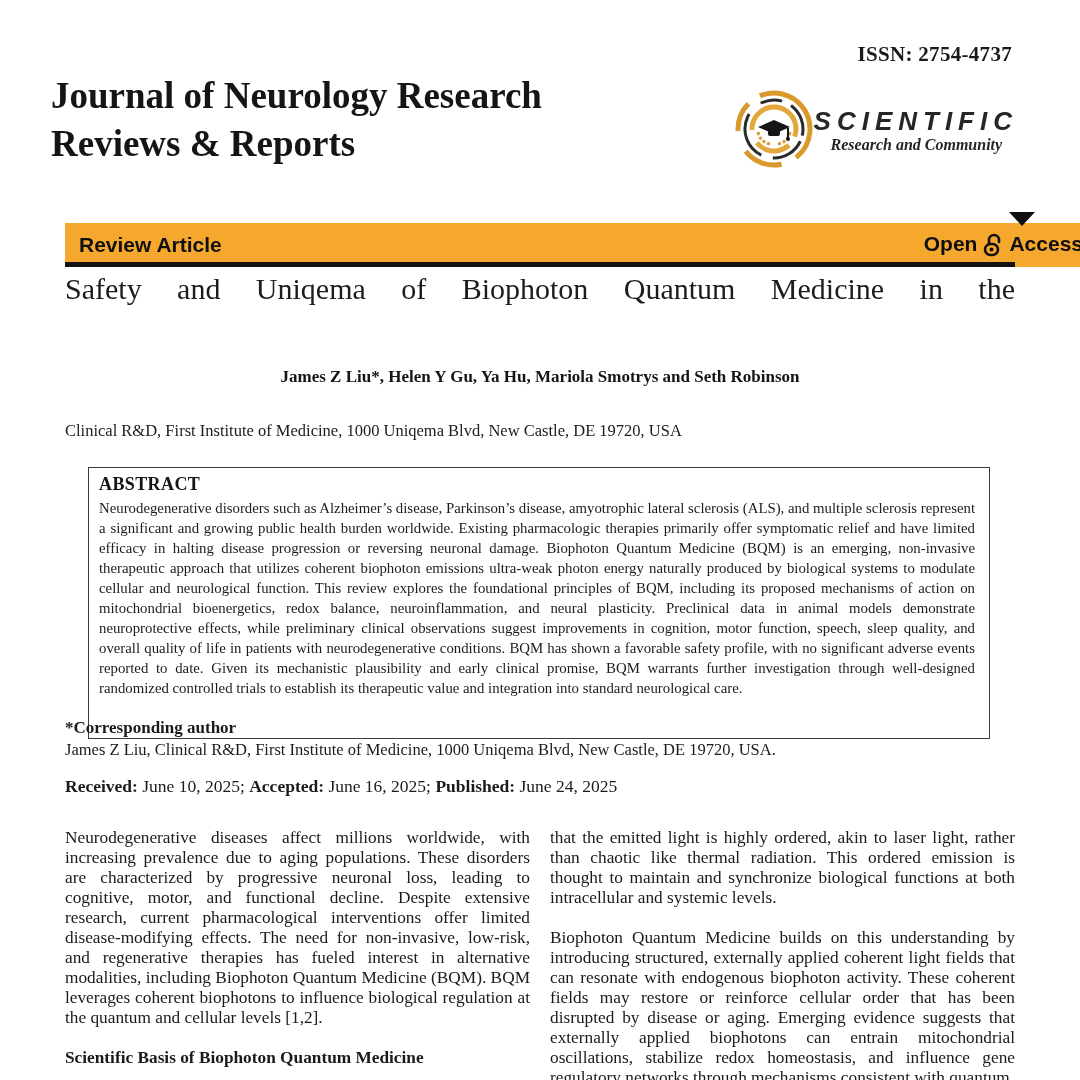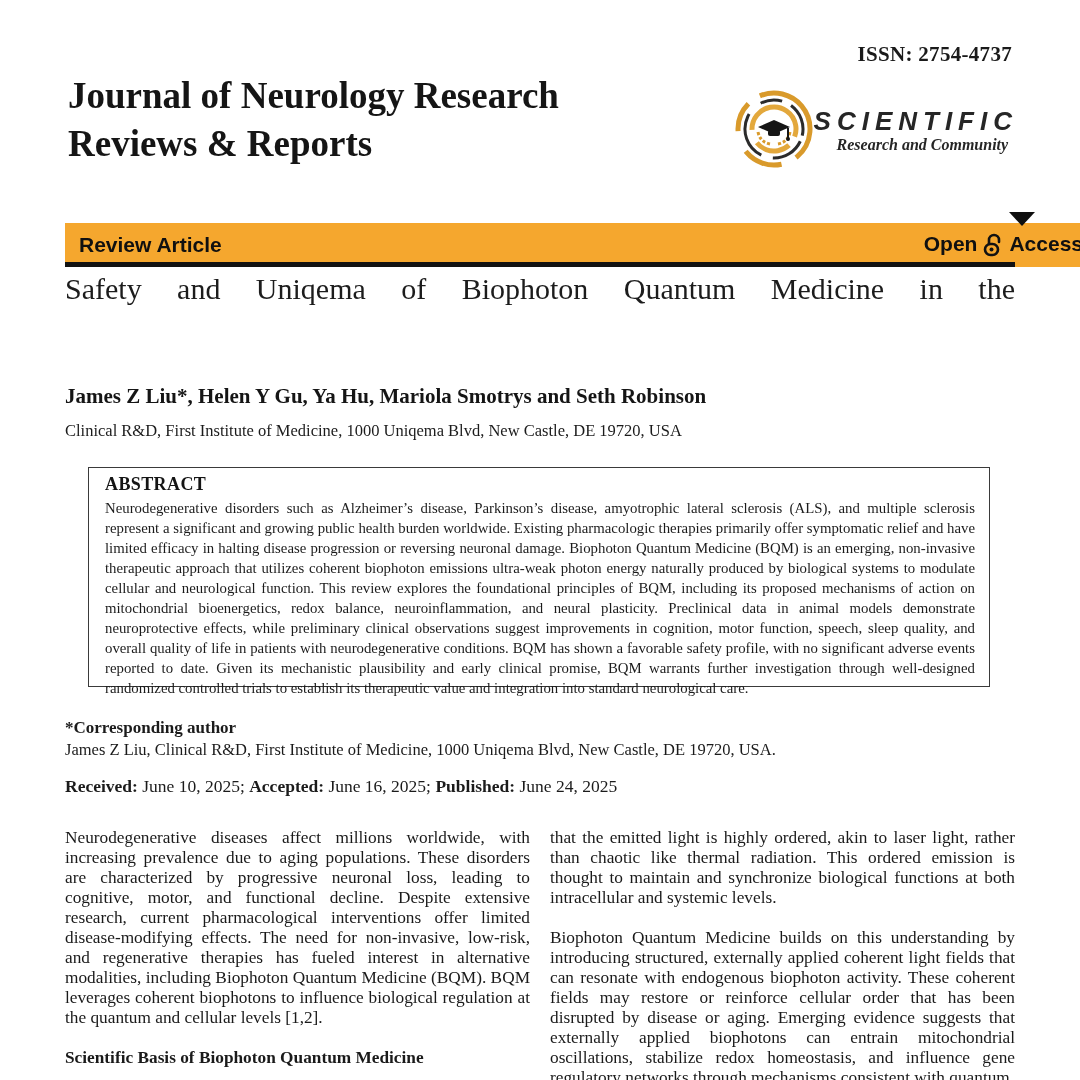--- a/index.html
+++ b/index.html
@@ -8,35 +8,35 @@
     position:relative; width:1080px; height:1080px; background:#ffffff;
     overflow:hidden; color:#1b1b1b;
     font-family:"Liberation Serif", serif;
   }
   
   .issn {
     position:absolute; top:42px; right:68px;
     font-size:21px; font-weight:bold; letter-spacing:.3px; color:#1a1a1a;text-align:right;
   }
   .journal-title {
-    position:absolute; top:72px; left:68px; width:620px;
+    position:absolute; top:72px; left:51px; width:620px;
     font-size:37px; line-height:48px; font-weight:bold; color:#151515;
   }
   .logo {
     position:absolute; top:86px; right:62px;
     display:flex; align-items:center;
   }
   .logo-text { margin-left:-6px;font-style:italic; }
   .logo-name {
     font-family:"Liberation Sans", sans-serif; font-weight:bold;
     font-size:26px; letter-spacing:6px; color:#262626; line-height:26px;
   }
   .logo-tagline {
     font-family:"Liberation Serif", serif; font-weight:bold;
-    font-size:16px; color:#262626; margin-left:23px; margin-top:2px;
+    font-size:16px; color:#262626; margin-left:17px; margin-top:2px;
   }
   
   .banner {
     position:absolute; top:223px; left:65px; width:1032px; height:44px;
     background:#F5A72E; display:flex; justify-content:space-between; align-items:center;
     padding:0 14px; font-family:"Liberation Sans", sans-serif;gap:19px;
   }
   .banner-rule {
     position:absolute; top:262px; left:65px; width:950px; height:5px; background:#121212;
   }
@@ -48,31 +48,31 @@
     width:0; height:0; border-left:13px solid transparent; border-right:13px solid transparent;
     border-top:14px solid #0f0f0f;
   }
   
   .article-title {
     position:absolute; top:270px; left:65px; width:950px;
     font-size:30px; line-height:37px; color:#1c1c1c;
   }
   .article-title .l1 { text-align:justify; text-align-last:justify; }
   .authors {
-    position:absolute; top:384px; left:65px; width:950px;
-    font-size:21px; font-weight:bold; color:#151515;
+    position:absolute; top:367px; left:65px; width:950px;
+    font-size:17px; font-weight:bold; color:#151515;text-align:center;
   }
   .affiliation {
     position:absolute; top:421px; left:65px; width:950px;
     font-size:16.5px; color:#1b1b1b;
   }
   
   .abstract-box {
-    position:absolute; top:467px; left:88px; width:902px; height:220px;
-    border:1px solid #3a3a3a; padding:6px 14px 8px 16px;
+    position:absolute; top:467px; left:88px; width:902px; height:272px;
+    border:1px solid #3a3a3a; padding:6px 14px 8px 10px;
   }
   .abstract-heading { font-size:18px; font-weight:bold; letter-spacing:.4px; color:#141414; }
   .abstract-text {
     margin-top:3px; font-size:14.8px; line-height:20px; text-align:justify; color:#1b1b1b;
   }
   
   .corr-label { position:absolute; top:718px; left:65px; font-size:17px; font-weight:bold; }
   .corr-text  { position:absolute; top:740px; left:65px; width:950px; font-size:16.5px; }
   .dates { position:absolute; top:776px; left:65px; width:950px; font-size:17.5px; }
   .dates b { font-weight:bold; }

